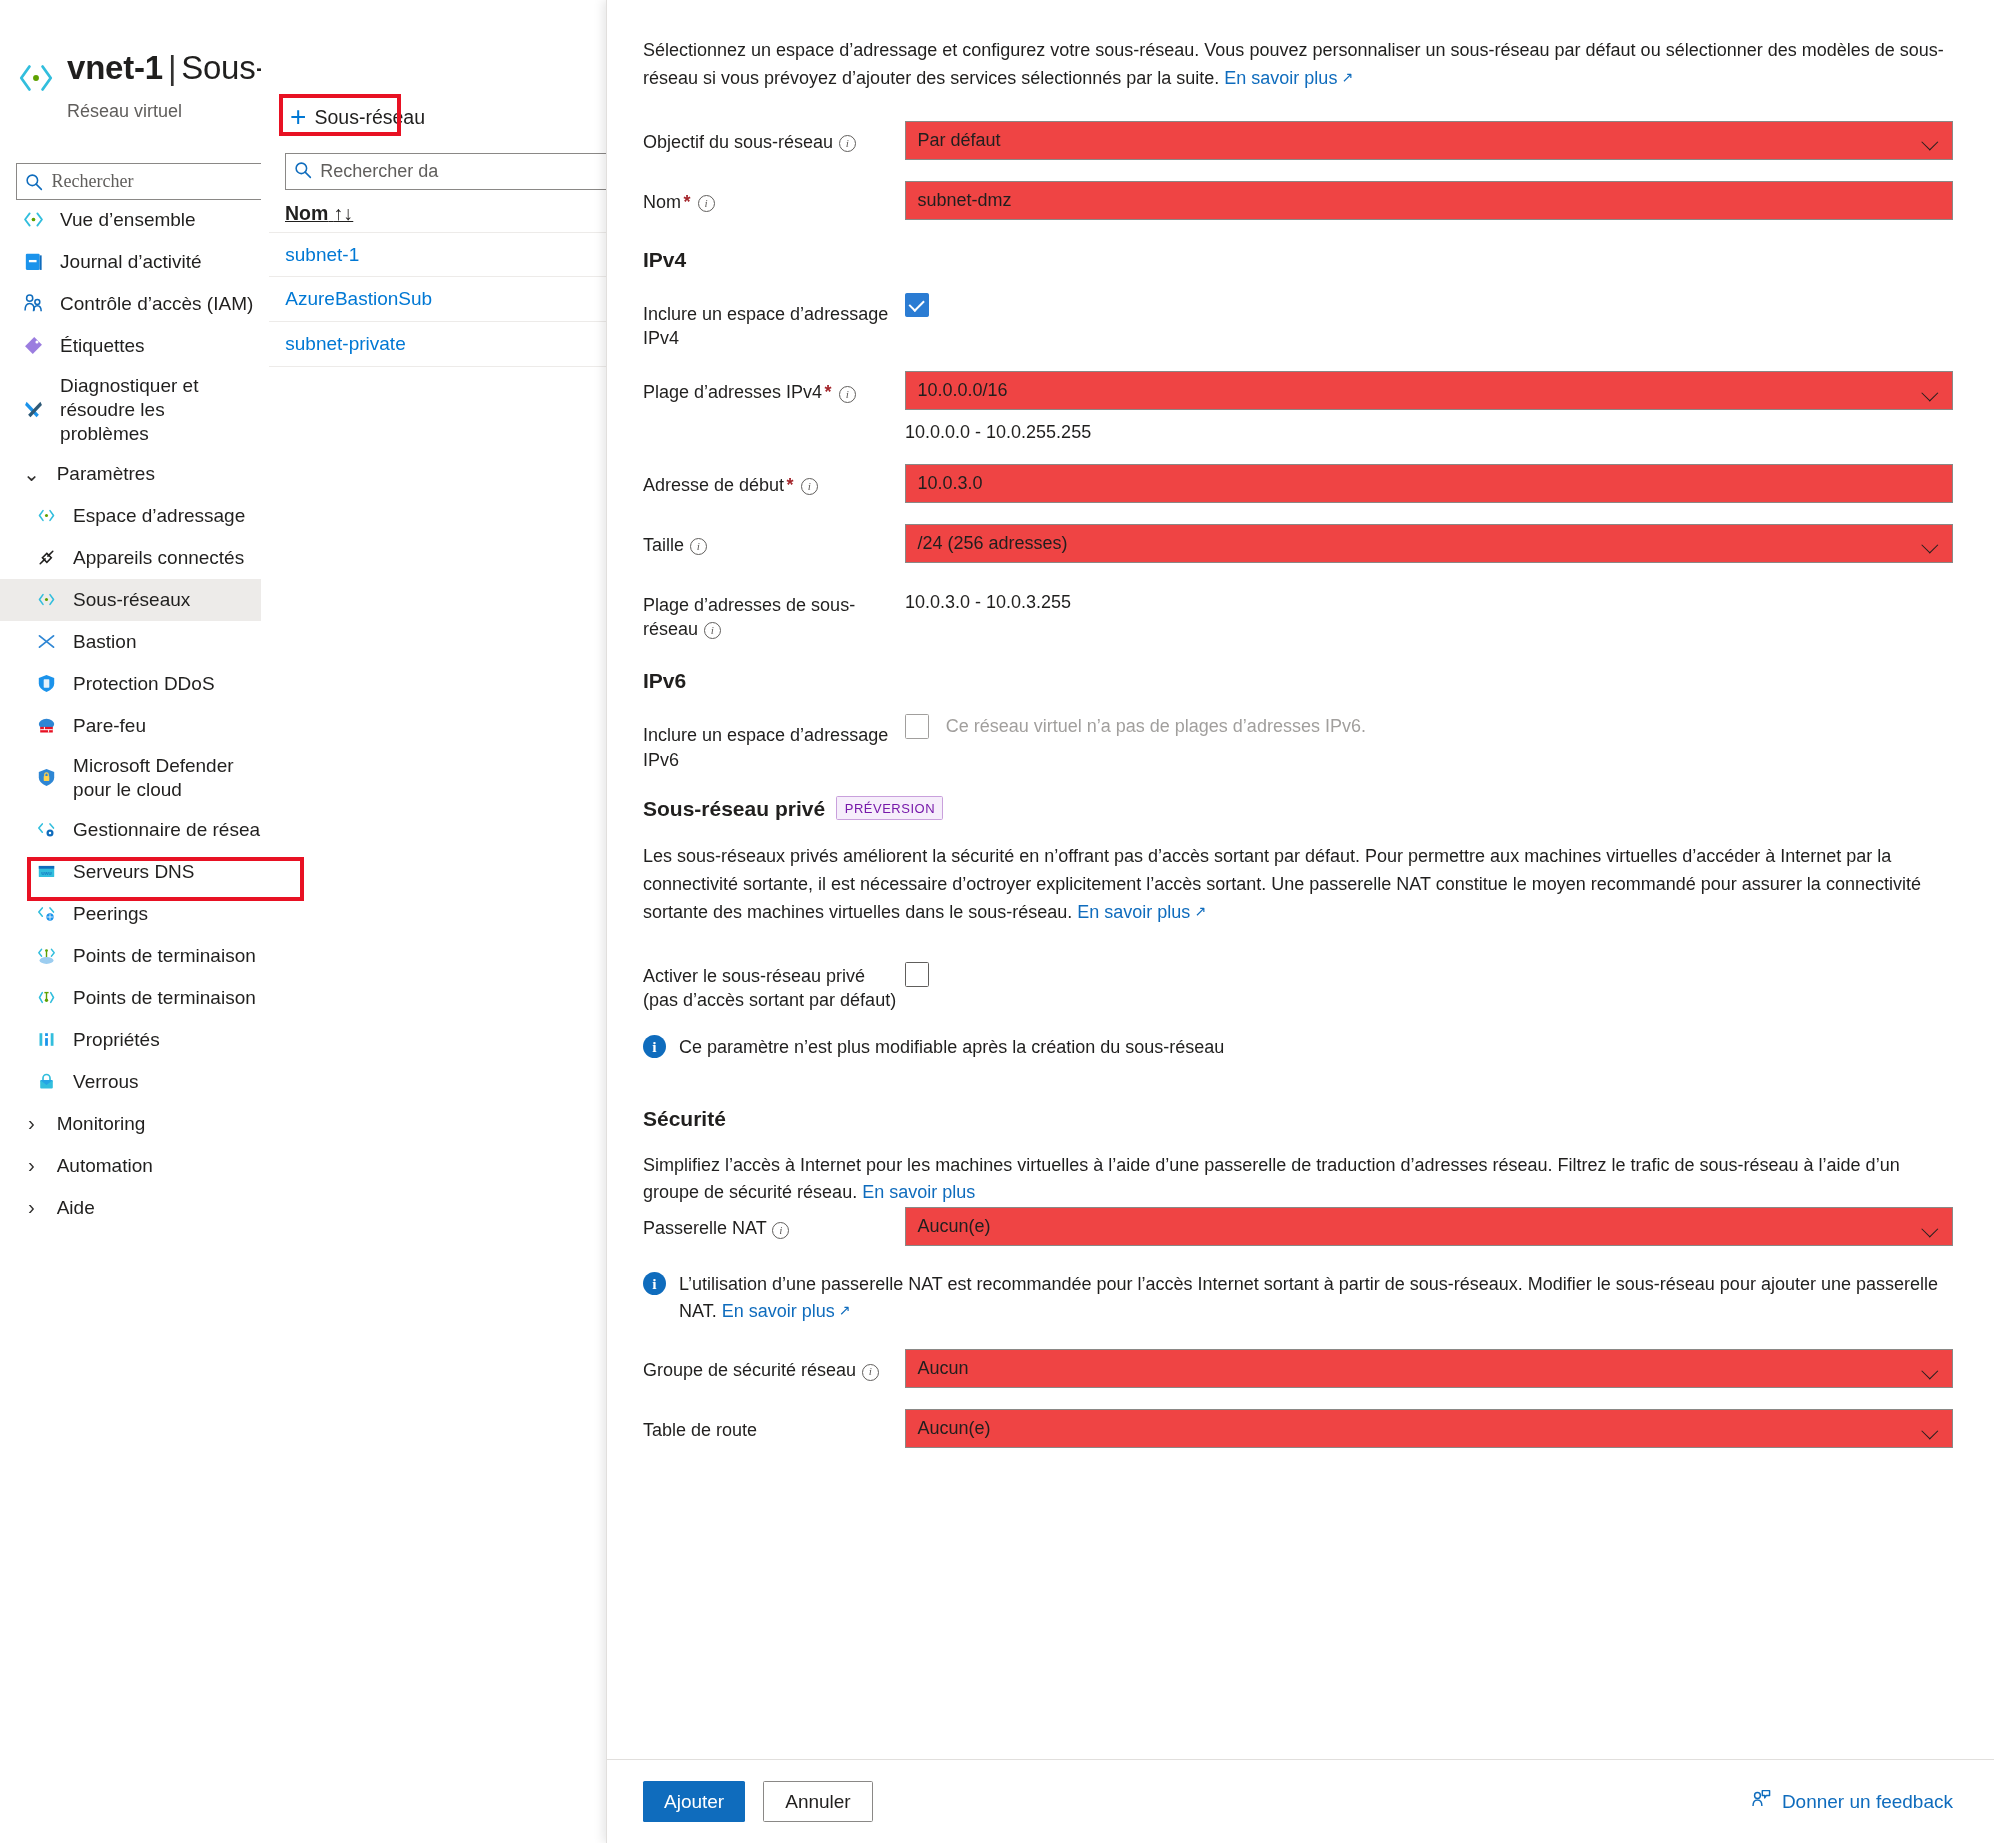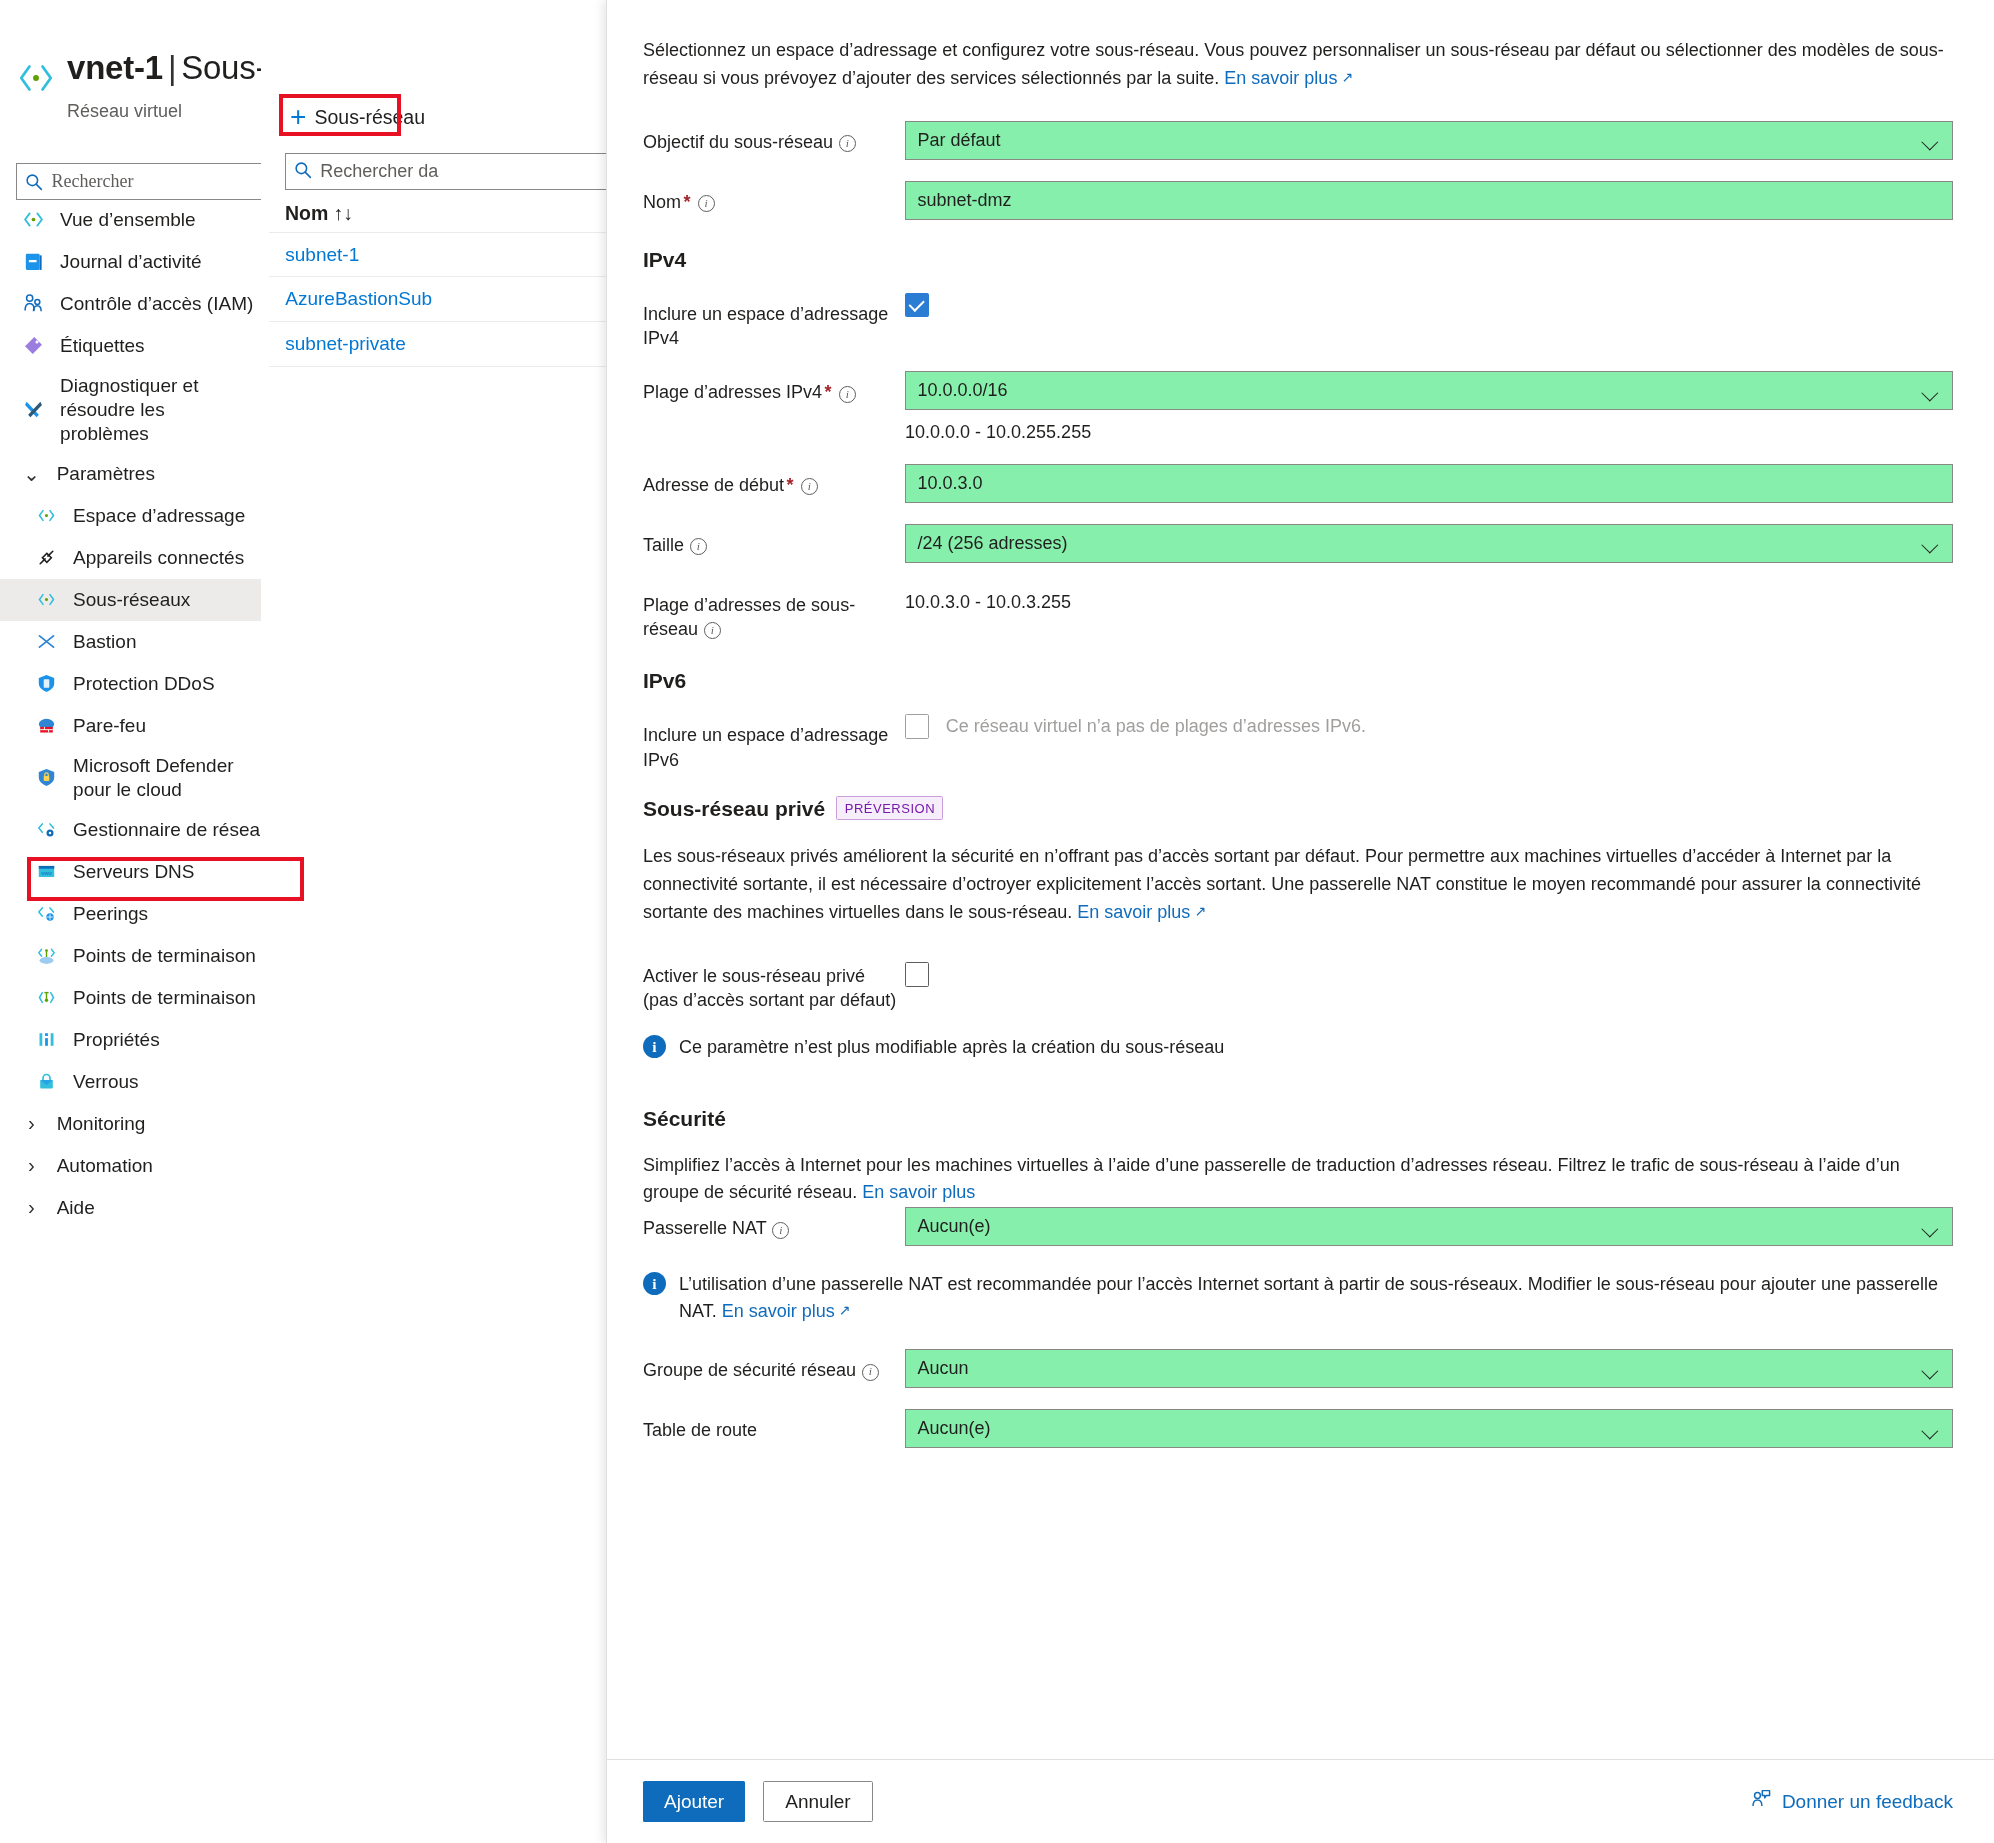--- a/index.html
+++ b/index.html
@@ -63,21 +63,21 @@
   
   .subnet-panel { position: absolute; left: 261px; top: 0; width: 350px; height: 1843px; background: #fff; }
   .cmd-add { position: absolute; left: 290px; top: 103px; display: flex; align-items: center; gap: 8.1px;
              font-size: 19.5px; color: #201f1e; cursor: pointer; }
   .cmd-add .plus { color: #0078d4; font-size: 28px; font-weight: 300; line-height: 1; }
   .list-search {
     position: absolute; left: 285px; top: 153px; width: 342px; height: 37px;
     border: 0.8px solid #8a8886; display: flex; align-items: center; gap: 8.1px; padding: 0 8.1px; background:#fff;
   }
   .list-search .ph { font-size: 18px; color: #605e5c; white-space: nowrap; }
-  .tbl-head { position: absolute; left: 285px; top: 202px; font-size: 19.5px; font-weight: 600; color: #201f1e; }
+  .tbl-head { position: absolute; left: 285px; top: 202px; font-size: 19.5px; font-weight: 600; color: #201f1e; text-decoration: underline; }
   .tbl-rows { position: absolute; left: 269px; top: 232px; width: 342px; }
   .tbl-row {
     height: 45px; display: flex; align-items: center; padding-left: 16.3px;
     border-bottom: 0.8px solid #edebe9; font-size: 19px; color: #0078d4; cursor: pointer; white-space: nowrap;
   }
   .tbl-row:first-child { border-top: 0.8px solid #edebe9; }
 
   
   .panel {
     position: absolute; left: 606px; top: 0; width: 1389px; height: 1843px;
@@ -106,21 +106,21 @@
   }
   .req { color: #a4262c; margin: 0 1.6px 0 2.4px; font-weight: 700; }
   .infoi {
     display: inline-flex; align-items: center; justify-content: center;
     width: 17px; height: 17px; border: 1.3px solid #605e5c; border-radius: 50%;
     font-size: 11.4px; color: #605e5c; margin-left: 5.7px; vertical-align: 0.8px;
     font-style: italic; font-family: "Liberation Serif", serif; line-height: 1; cursor: pointer;
   }
   .fctrl { flex: 1 1 auto; }
   .sel, .txt {
-    width: 100%; height: 39px; border: 0.8px solid #8a8886; background: #86efac;
+    width: 100%; height: 39px; border: 0.8px solid #8a8886; background: #ef4444;
     display: flex; align-items: center; padding: 0 11.4px;
     font-size: 18px; color: #201f1e; position: relative; cursor: pointer;
   }
   .txt { cursor: text; }
   .sel::after {
     content: ""; position: absolute; right: 16.3px; top: 14.7px;
     width: 10.6px; height: 10.6px; border-right: 1.6px solid #201f1e; border-bottom: 1.6px solid #201f1e;
     transform: rotate(45deg);
   }
   .statictext { font-size: 18px; color: #201f1e; padding-top: 8.1px; }

